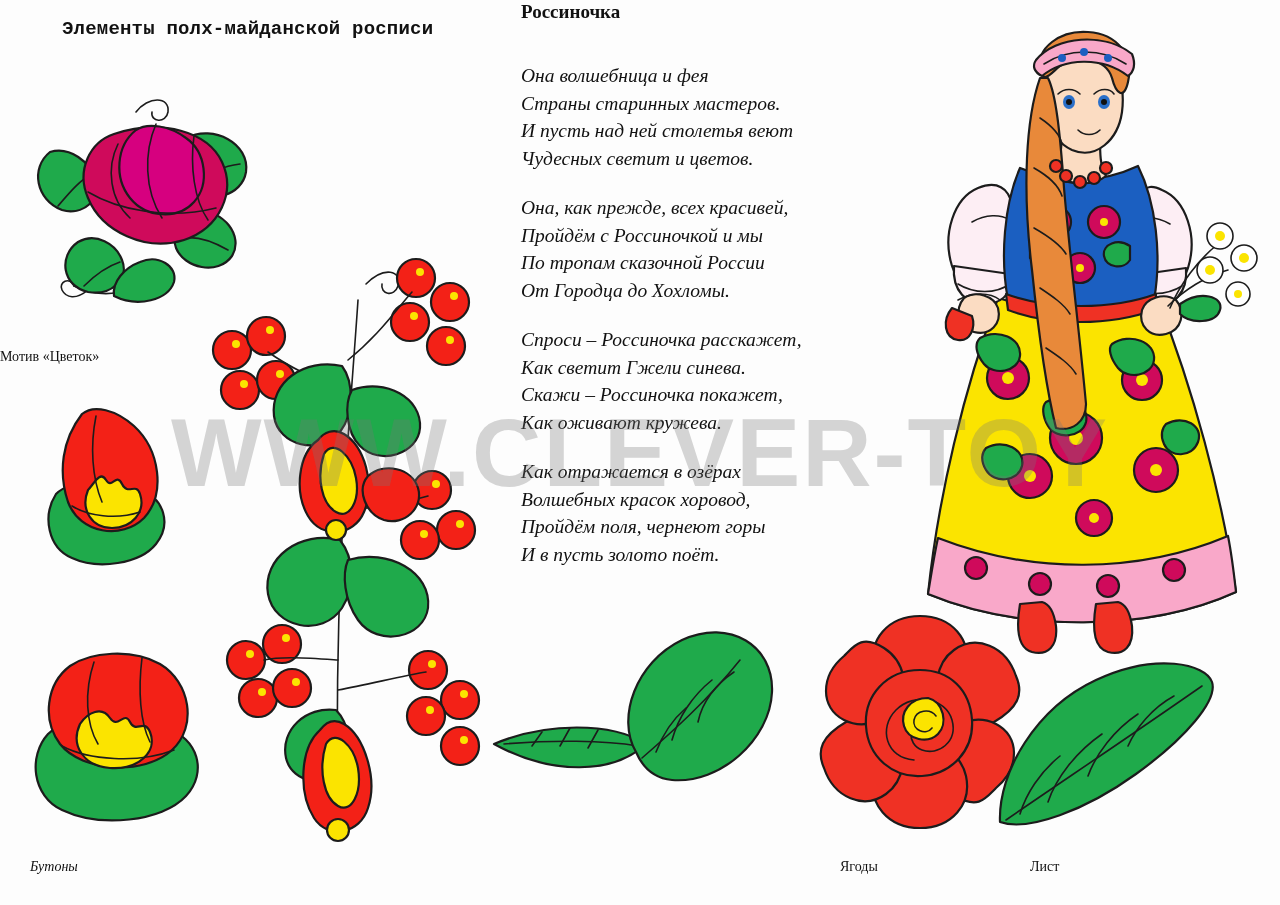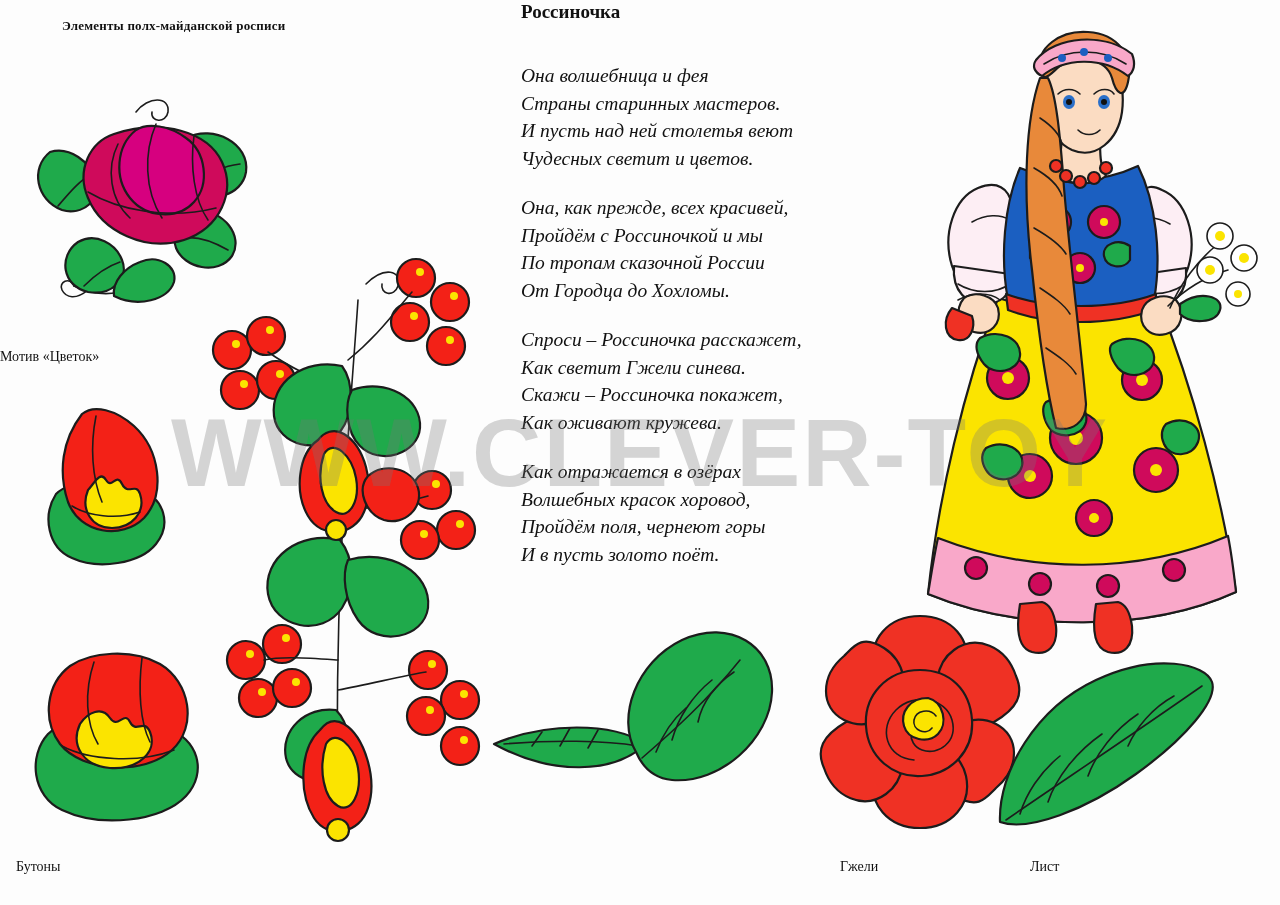--- a/index.html
+++ b/index.html
@@ -19,23 +19,23 @@
     position: absolute;
     inset: 0;
     background: #fdfdfd;
   }
 
   
   .heading-left {
     position: absolute;
     left: 62px;
     top: 18px;
-    font-family: Liberation Serif, serif;
+    font-family: Liberation Mono, monospace;
     font-weight: bold;
-    font-size: 13px;
+    font-size: 19px;
     letter-spacing: .2px;
     white-space: nowrap;
     text-align: right;
   }
   .heading-right {
     position: absolute;
     left: 521px;
     top: 1px;
     font-family: "Liberation Serif", serif;
     font-weight: bold;
@@ -174,21 +174,21 @@
       <path class="edge" fill="#1faa4b" d="M26 96 C 6 118, 10 158, 40 172 C 78 190, 140 184, 164 158 C 186 134, 176 100, 144 90 C 106 78, 46 76, 26 96 Z"></path>
 
       <path class="edge" fill="#f32117" d="M48 28 C 24 46, 20 82, 38 106 C 60 134, 122 138, 150 112 C 176 88, 168 44, 138 26 C 110 10, 68 14, 48 28 Z"></path>
 
       <path class="edge" fill="#fbe400" d="M58 86 C 48 108, 62 128, 88 130 C 116 132, 136 114, 128 94 C 122 80, 114 96, 108 84 C 102 72, 96 92, 88 80 C 80 68, 66 74, 58 86 Z"></path>
       <path class="edge-thin" d="M40 108 C 66 122, 116 126, 152 112"></path>
       <path class="edge-thin" d="M72 24 C 62 54, 64 86, 76 106"></path>
       <path class="edge-thin" d="M120 20 C 116 52, 118 84, 128 104"></path>
     </svg>
   </div>
-  <div class="caption" style="left:16px; top:852px; width:160px;">Бутоны</div>
+  <div class="caption" style="left:30px; top:852px; width:160px;font-style:italic;">Бутоны</div>
 
   <div class="art" style="left:188px; top:240px; width:320px; height:600px;">
     <svg width="320" height="600" viewBox="0 0 320 600">
 
       <path class="edge-thin" stroke-width="3" d="M150 585 C 148 470, 150 360, 156 260 C 160 190, 166 120, 170 60"></path>
 
       <path class="edge-thin" d="M178 44 C 196 26, 214 30, 210 46 C 206 58, 192 54, 194 44"></path>
 
       <g>
         <circle class="edge" fill="#f32117" cx="228" cy="38" r="19"></circle>
@@ -288,21 +288,21 @@
       <path class="edge" fill="#ef3124" d="M110 218 C 142 218, 162 194, 156 166 C 150 140, 122 128, 108 128 C 92 128, 68 140, 64 166 C 58 194, 78 218, 110 218 Z"></path>
       <path class="edge" fill="#ef3124" d="M14 158 C 24 188, 54 200, 76 184 C 96 170, 96 140, 90 128 C 82 114, 58 100, 36 112 C 12 126, 6 140, 14 158 Z"></path>
       <path class="edge" fill="#ef3124" d="M34 46 C 10 66, 10 98, 34 110 C 58 122, 82 106, 90 94 C 98 80, 96 52, 74 38 C 52 24, 44 36, 34 46 Z"></path>
 
       <path class="edge" fill="#ef3124" d="M110 60 C 76 60, 54 86, 56 116 C 58 148, 84 168, 112 166 C 142 164, 164 140, 162 110 C 160 80, 140 60, 110 60 Z"></path>
       <path class="edge-thin" stroke-width="2" d="M104 150 C 76 148, 68 118, 86 100 C 104 82, 136 88, 142 110 C 148 132, 128 146, 112 140 C 96 134, 98 112, 114 108"></path>
       <path class="edge" fill="#fbe400" d="M118 88 C 100 88, 90 102, 94 116 C 98 130, 118 134, 128 124 C 138 114, 134 92, 118 88 Z"></path>
       <path class="edge-thin" stroke="#9a5b00" d="M126 106 C 120 98, 106 100, 104 110 C 102 120, 116 126, 122 118"></path>
     </svg>
   </div>
-  <div class="caption" style="left:840px; top:852px; width:160px;">Гжели</div>
+  <div class="caption" style="left:840px; top:852px; width:160px;">Ягоды</div>
 
   <div class="art" style="left:990px; top:660px; width:230px; height:180px;">
     <svg width="230" height="180" viewBox="0 0 230 180">
       <path class="edge" fill="#1faa4b" d="M10 162 C 8 112, 46 48, 106 20 C 166 -8, 216 4, 222 22 C 228 40, 196 78, 146 114 C 96 150, 38 172, 10 162 Z"></path>
       <path class="edge-thin" d="M16 160 C 62 128, 120 90, 212 26"></path>
       <path class="edge-thin" d="M58 142 C 66 118, 86 92, 112 74"></path>
       <path class="edge-thin" d="M98 116 C 106 94, 124 70, 148 54"></path>
       <path class="edge-thin" d="M138 86 C 146 68, 162 48, 184 36"></path>
       <path class="edge-thin" d="M30 154 C 36 134, 50 112, 70 96"></path>
     </svg>

